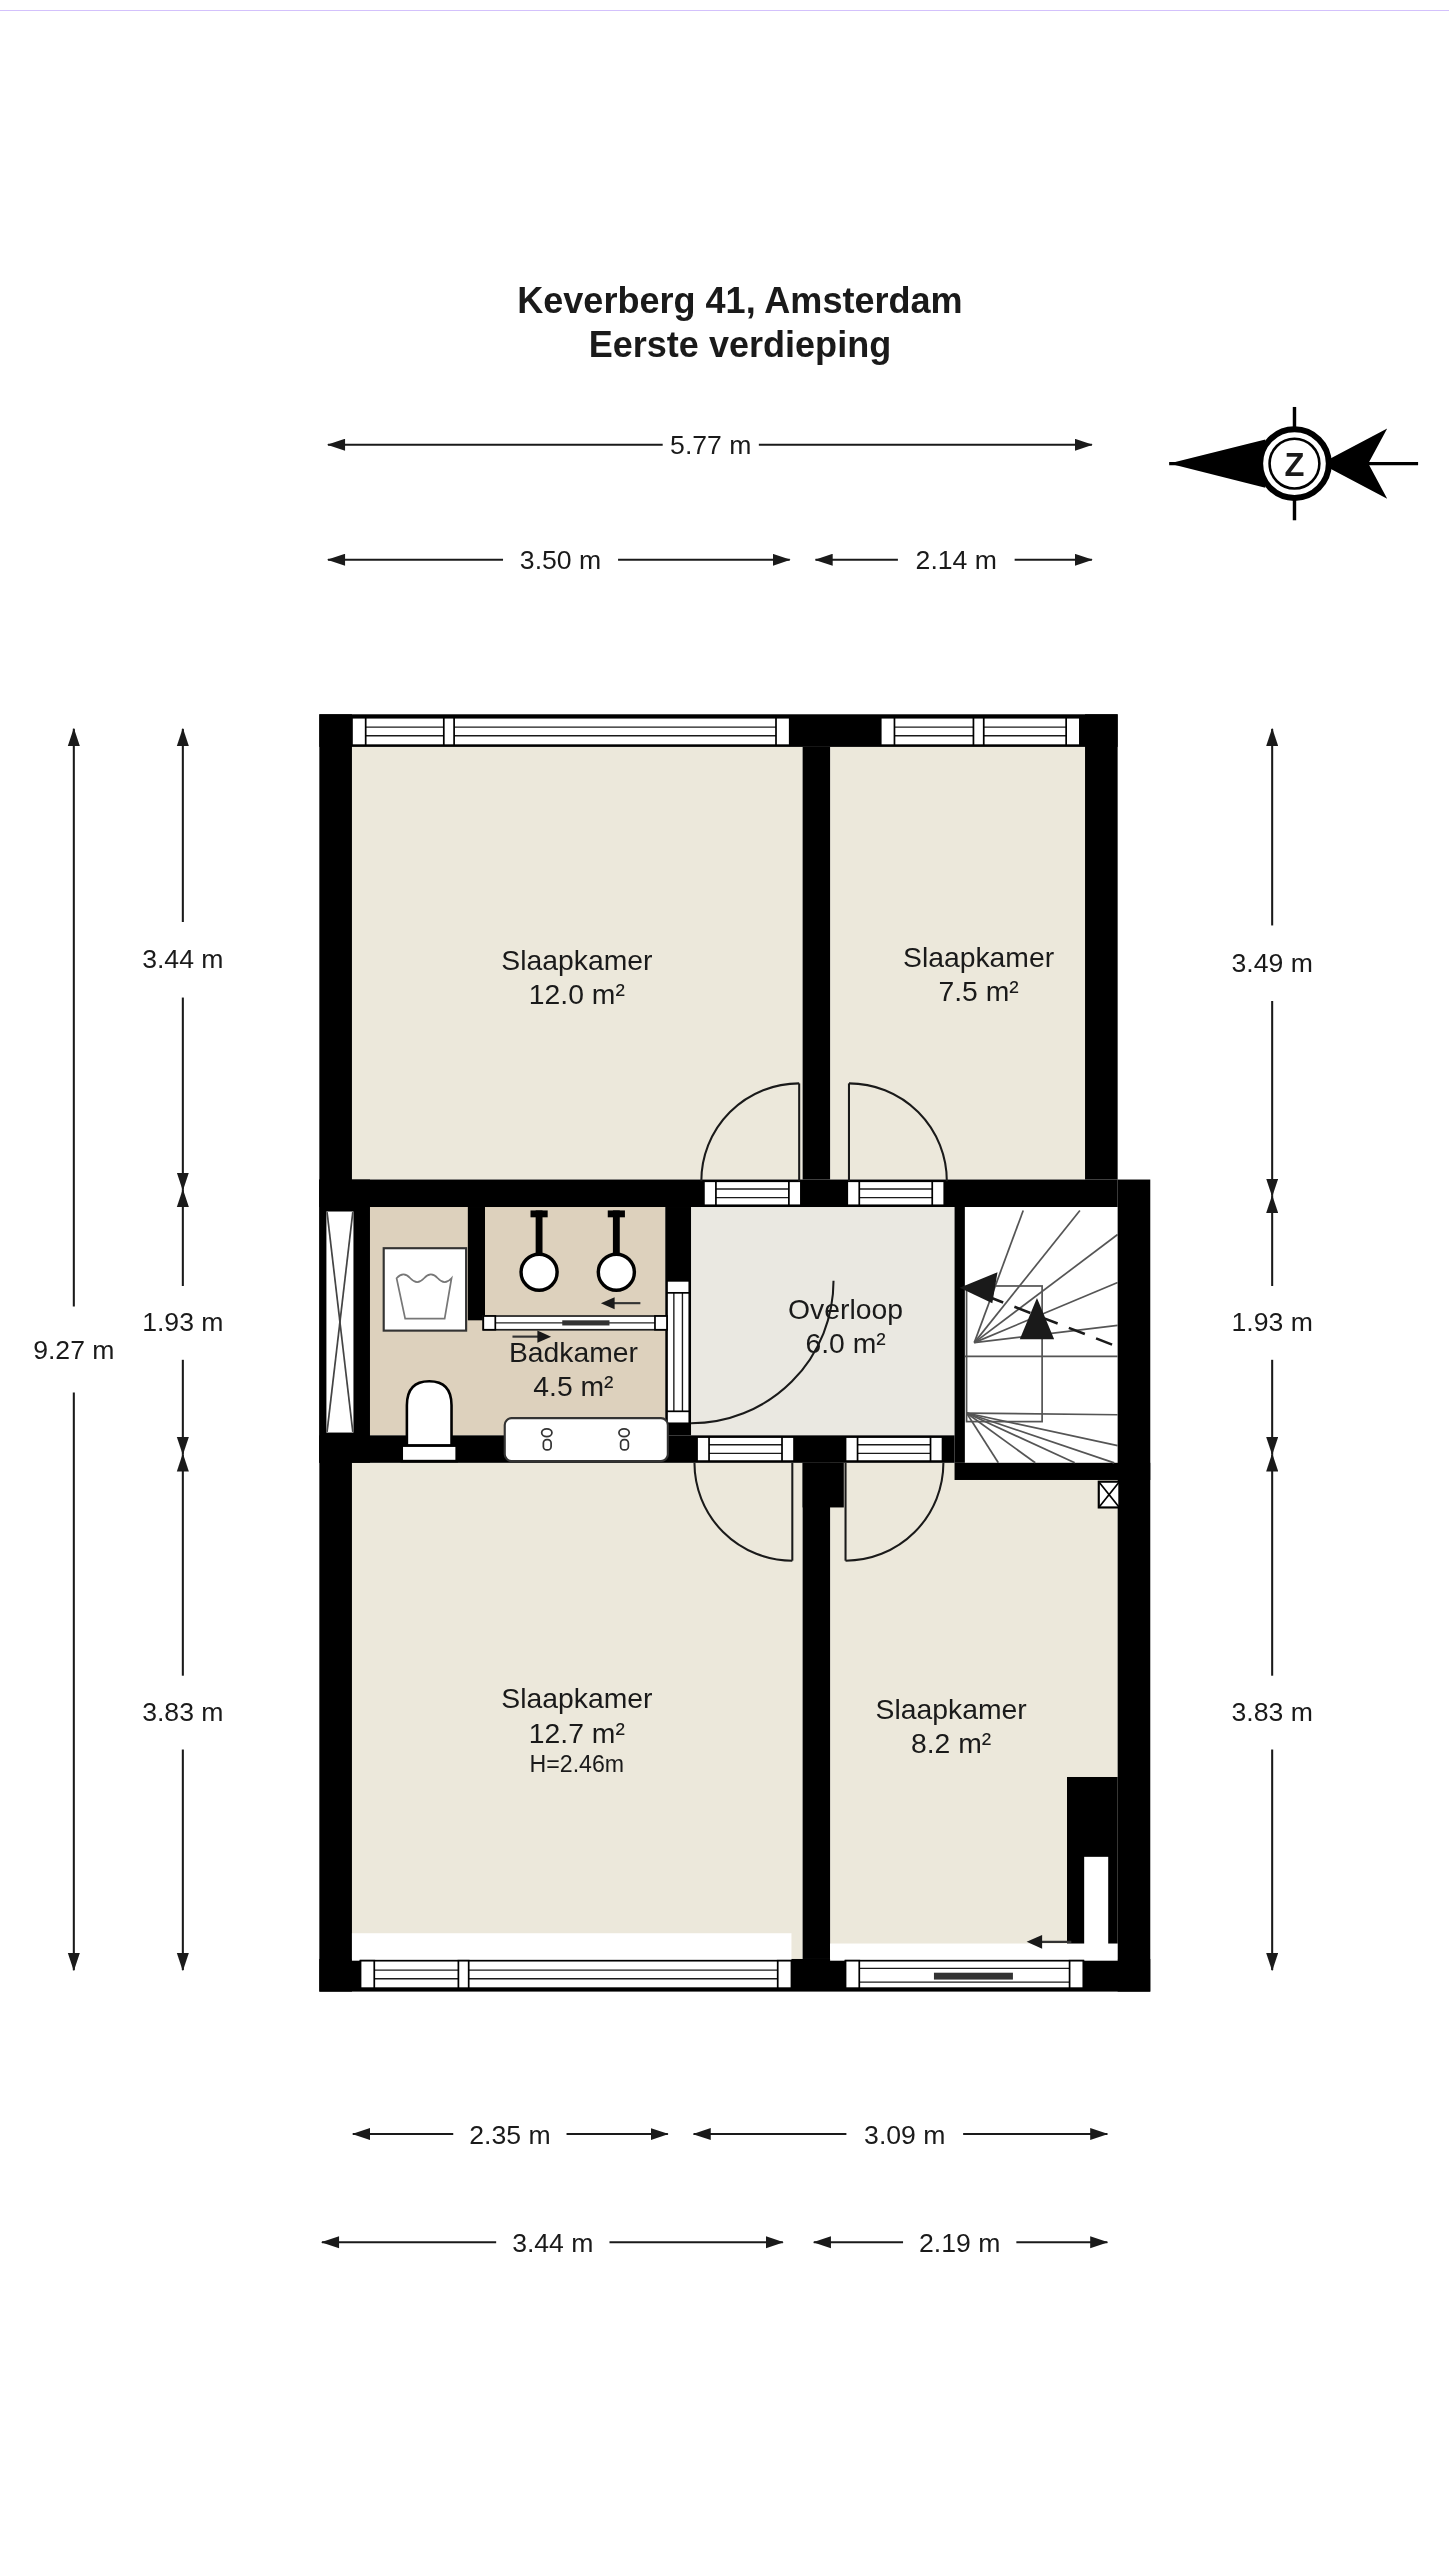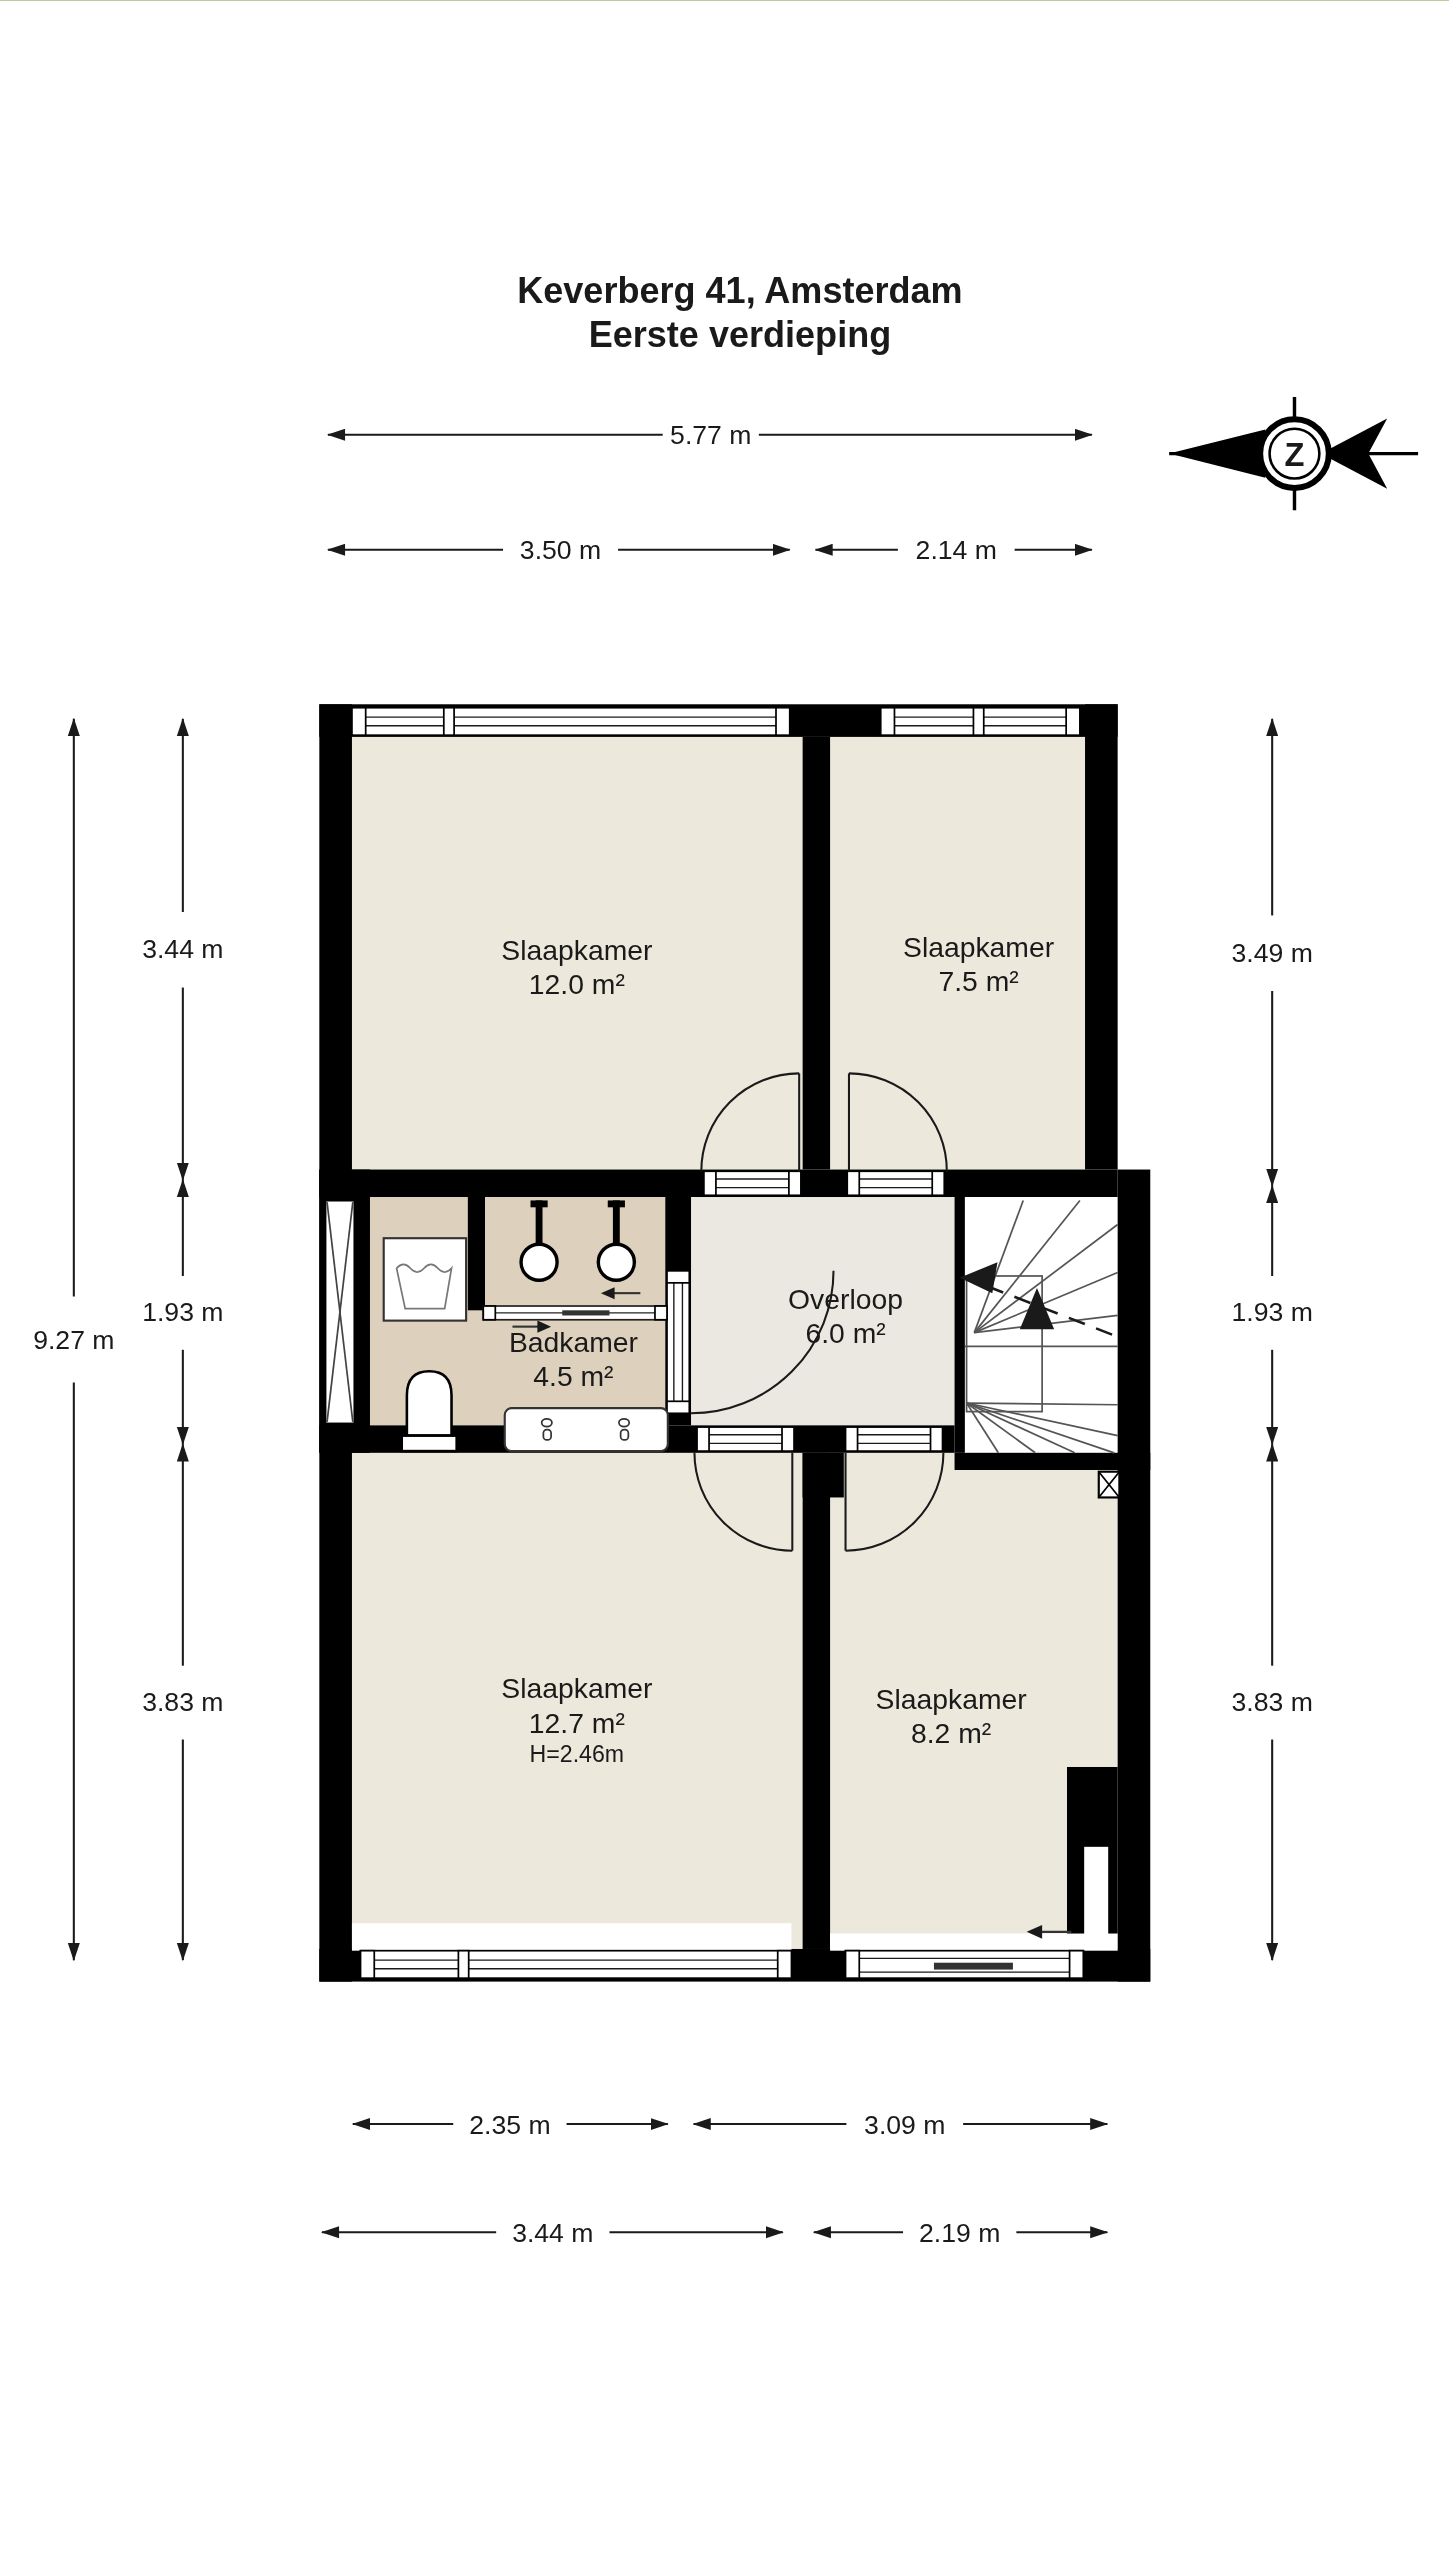--- a/index.html
+++ b/index.html
@@ -1,16 +1,16 @@
 <!DOCTYPE html>
 <html style="font-size:13.7px"><head>
 <meta charset="utf-8">
 <style>
   html,body{margin:0;padding:0;background:#ffffff;}
-  .page{width:1449px;height:2352px;position:relative;background:#4d7c0f;}
+  .page{width:1449px;height:2352px;position:relative;background:#8b5cf6;margin-top:10px;}
   svg{display:block;}
   text{fill:#1a1a1a;font-family:"Liberation Sans",sans-serif;}
   .t-title{font-size:42px;font-weight:bold;}
   .t-room{font-size:33px;}
   .t-small{font-size:27px;}
   .t-dim{font-size:31px;}
   .t-compass{font-size:38px;font-weight:bold;}
   .wall{fill:#000000;stroke:none;}
   .thr{fill:#ffffff;stroke:#000000;stroke-width:2;}
   .cap{fill:#ffffff;stroke:#000000;stroke-width:2;}

